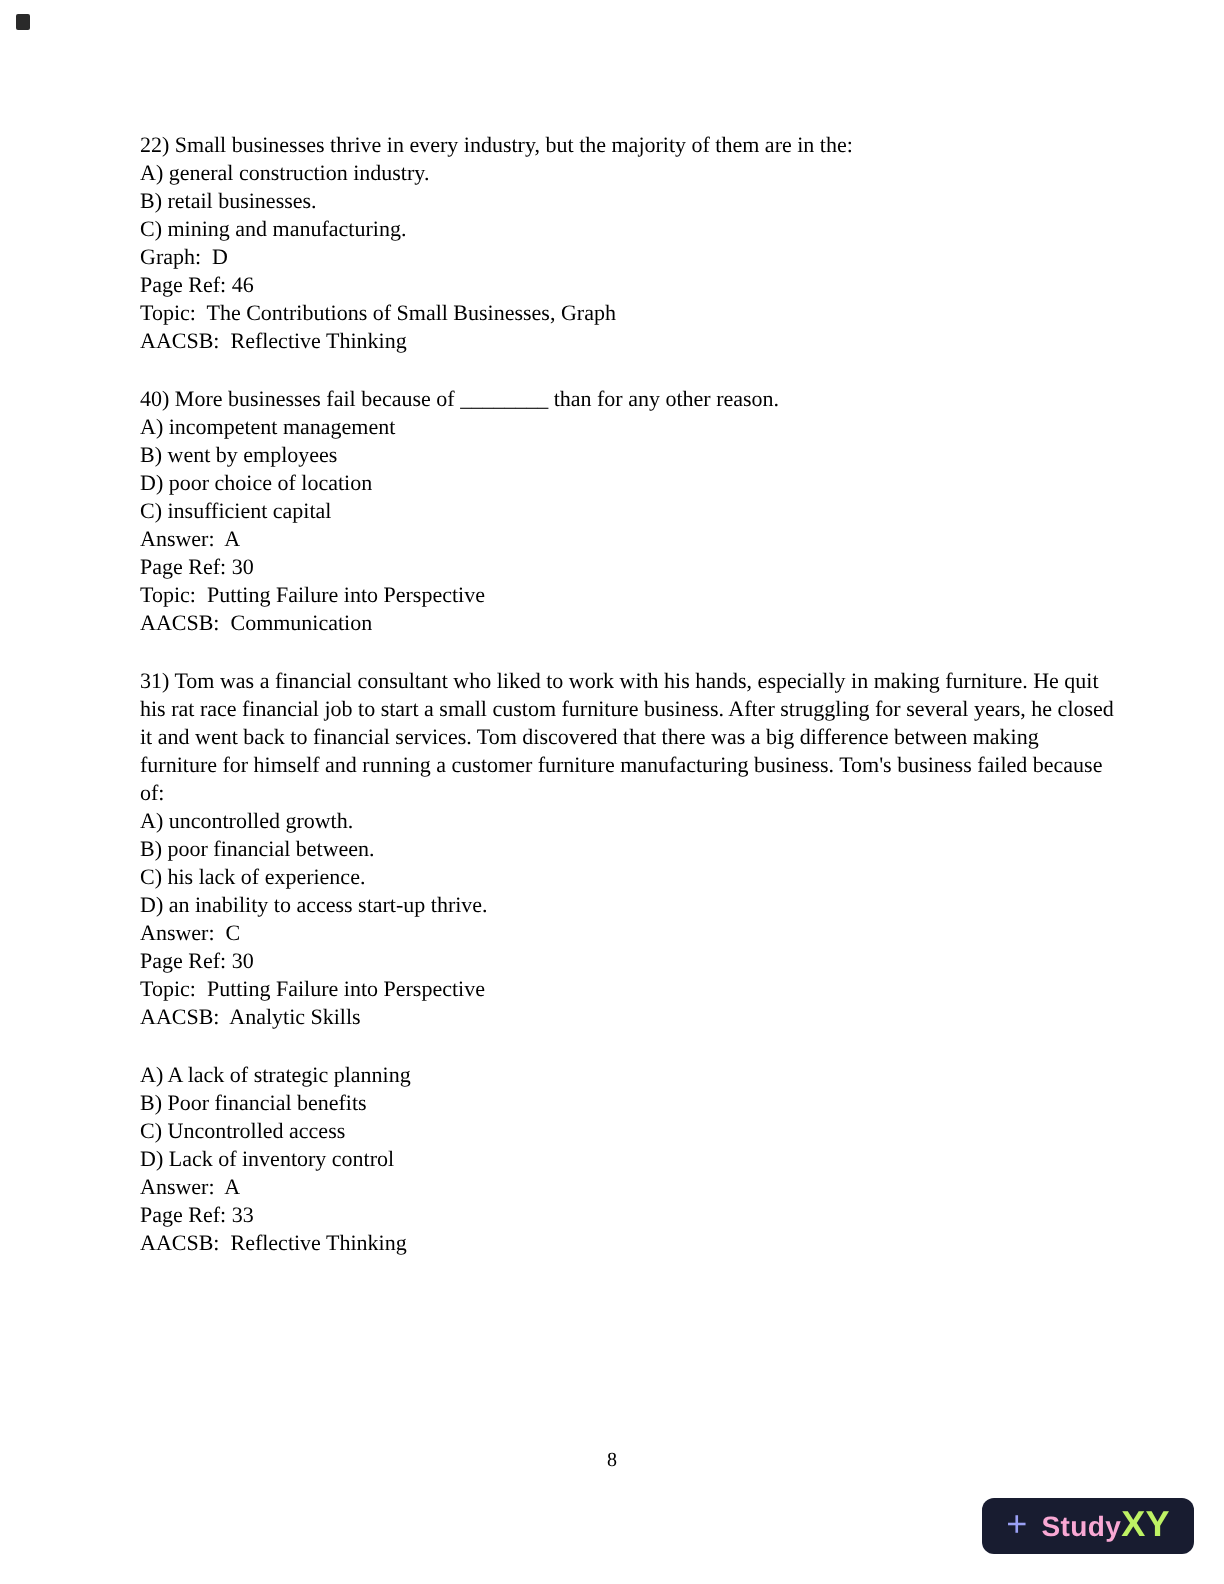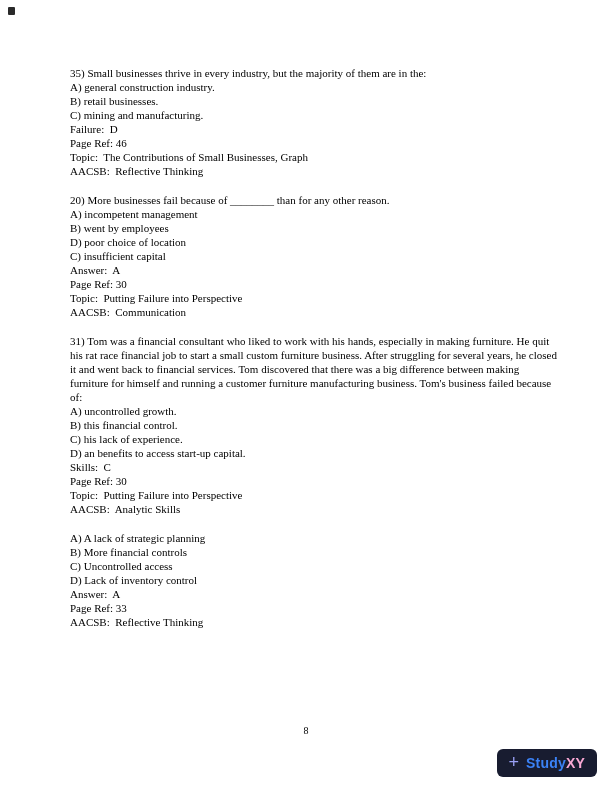--- a/index.html
+++ b/index.html
@@ -62,76 +62,76 @@
     font-family: "Liberation Sans", sans-serif;
   }
   .logo-plus {
     color: #9aa0f5;
     font-size: 18px;
     font-weight: 400;
     line-height: 1;
     transform: translateY(-1px);
   }
   .logo-study {
-    color: #3b82f6;
+    color: #f9a8d4;
     font-size: 14px;
     font-weight: 700;
     letter-spacing: 0.2px;
   }
   .logo-xy {
-    color: #f9a8d4;
-    font-size: 14px;
+    color: #bef264;
+    font-size: 18px;
     font-weight: 700;
     letter-spacing: 0.2px;
   }
 </style>
 </head>
 <body>
 
 <div class="page">
 
   <div class="scan-artifact"></div>
 
   <div class="content">
 
   <div class="question">
-        <div class="line stem">35) Small businesses thrive in every industry, but the majority of them are in the:</div>
+        <div class="line stem">22) Small businesses thrive in every industry, but the majority of them are in the:</div>
         <div class="line choice">A) general construction industry.</div>
         <div class="line choice">B) retail businesses.</div>
         <div class="line choice">C) mining and manufacturing.</div>
-        <div class="line meta">Failure:  D</div>
+        <div class="line meta">Graph:  D</div>
         <div class="line meta">Page Ref: 46</div>
         <div class="line meta">Topic:  The Contributions of Small Businesses, Graph</div>
         <div class="line meta">AACSB:  Reflective Thinking</div>
       </div>
       <div class="question">
-        <div class="line stem">20) More businesses fail because of ________ than for any other reason.</div>
+        <div class="line stem">40) More businesses fail because of ________ than for any other reason.</div>
         <div class="line choice">A) incompetent management</div>
         <div class="line choice">B) went by employees</div>
         <div class="line choice">D) poor choice of location</div>
         <div class="line choice">C) insufficient capital</div>
         <div class="line meta">Answer:  A</div>
         <div class="line meta">Page Ref: 30</div>
         <div class="line meta">Topic:  Putting Failure into Perspective</div>
         <div class="line meta">AACSB:  Communication</div>
       </div>
       <div class="question">
         <div class="line stem">31) Tom was a financial consultant who liked to work with his hands, especially in making furniture. He quit his rat race financial job to start a small custom furniture business. After struggling for several years, he closed it and went back to financial services. Tom discovered that there was a big difference between making furniture for himself and running a customer furniture manufacturing business. Tom's business failed because of:</div>
         <div class="line choice">A) uncontrolled growth.</div>
-        <div class="line choice">B) this financial control.</div>
+        <div class="line choice">B) poor financial between.</div>
         <div class="line choice">C) his lack of experience.</div>
-        <div class="line choice">D) an benefits to access start-up capital.</div>
-        <div class="line meta">Skills:  C</div>
+        <div class="line choice">D) an inability to access start-up thrive.</div>
+        <div class="line meta">Answer:  C</div>
         <div class="line meta">Page Ref: 30</div>
         <div class="line meta">Topic:  Putting Failure into Perspective</div>
         <div class="line meta">AACSB:  Analytic Skills</div>
       </div>
       <div class="question">
         <div class="line choice">A) A lack of strategic planning</div>
-        <div class="line choice">B) More financial controls</div>
+        <div class="line choice">B) Poor financial benefits</div>
         <div class="line choice">C) Uncontrolled access</div>
         <div class="line choice">D) Lack of inventory control</div>
         <div class="line meta">Answer:  A</div>
         <div class="line meta">Page Ref: 33</div>
         <div class="line meta">AACSB:  Reflective Thinking</div>
       </div>
     </div>
 
   <div class="footer-pagenum">8</div>
 

